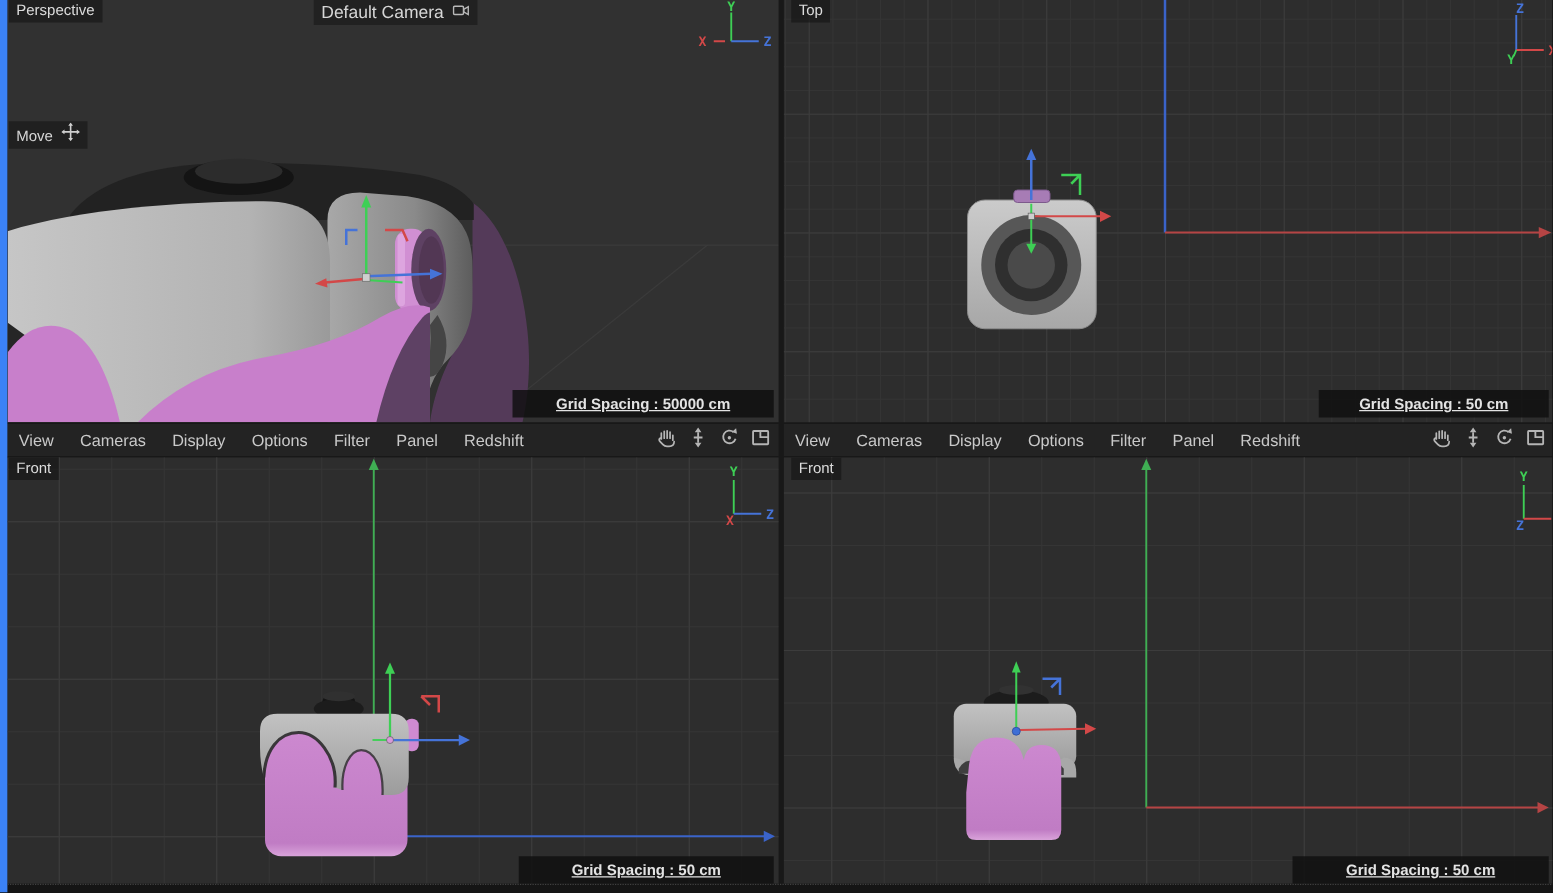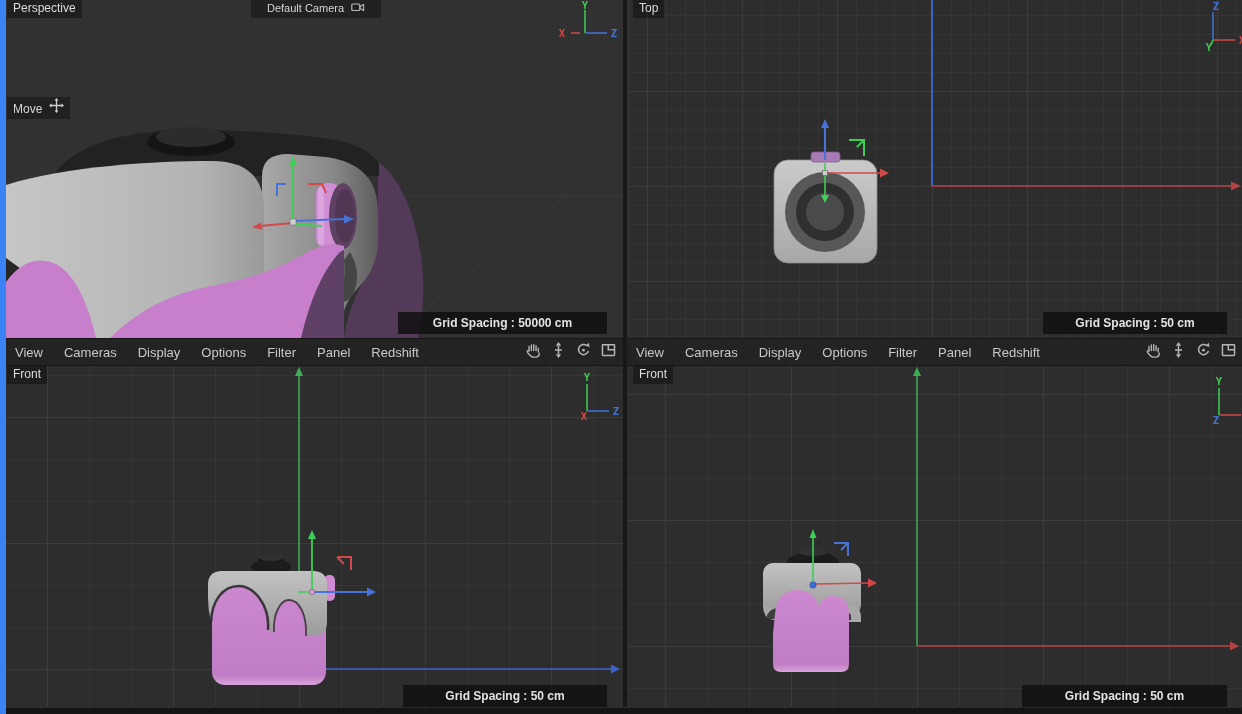--- a/index.html
+++ b/index.html
@@ -29,25 +29,25 @@
   .menubar{position:absolute;top:338px;height:28px;background:#232323;border-top:1px solid #161616;
            border-bottom:1px solid #161616;box-sizing:border-box;}
   #menubar-left{left:0;width:617px;}
   #menubar-right{left:621px;width:616px;}
   .menu-items{display:flex;gap:21px;padding-left:9px;align-items:center;height:100%;}
   .menu-item{font-size:13px;color:#c9c9c9;cursor:default;white-space:nowrap;}
   .menu-icons{position:absolute;right:5px;top:0;height:100%;display:flex;gap:6px;align-items:center;}
   .vp-title{position:absolute;left:1px;top:0;background:rgba(16,16,16,.55);color:#dcdcdc;
             font-size:12px;padding:1px 6px 3px;z-index:5;}
   .cam-label{position:absolute;left:245px;top:0;display:flex;gap:7px;align-items:center;
-             background:rgba(16,16,16,.45);color:#d6d6d6;font-size:11px;padding:1px 16px 3px;z-index:5;}
+             background:rgba(16,16,16,.45);color:#d6d6d6;font-size:14px;padding:1px 6px 3px;z-index:5;}
   .tool-label{position:absolute;left:1px;top:97px;display:flex;gap:7px;align-items:flex-end;
               background:rgba(16,16,16,.5);color:#d6d6d6;font-size:12px;padding:1px 6px 3px;z-index:5;}
-  .grid-spacing{position:absolute;right:16px;height:22px;background:rgba(15,15,15,.82);color:#e3e3e3;
-                font-size:12px;font-weight:600;display:flex;align-items:center;justify-content:center;z-index:5;}
+  .grid-spacing{position:absolute;right:4px;height:22px;background:rgba(15,15,15,.82);color:#e3e3e3;
+                font-size:12px;font-weight:600;display:flex;align-items:center;justify-content:center;z-index:5;text-decoration:underline;}
   #gs-persp{bottom:4px;width:209px;}
   #gs-top{bottom:4px;width:184px;}
   #gs-right{bottom:0;width:204px;}
   #gs-front{bottom:0;width:205px;}
   .vp-svg{position:absolute;left:0;top:0;}
   .gizmo{position:absolute;z-index:6;}
   .gz-label{font-size:10.5px;font-weight:bold;font-family:"DejaVu Sans Mono",monospace;}
   #strip-right{position:absolute;left:1237px;top:0;width:5px;height:714px;background:#5c5c5c;border-left:2px solid #222;box-sizing:border-box;}
   #strip-right .lite{position:absolute;left:0;top:332px;width:100%;height:34px;background:#8f8f8f;}
   #strip-bottom{position:absolute;left:0;top:707px;width:1237px;height:7px;background:#151515;

